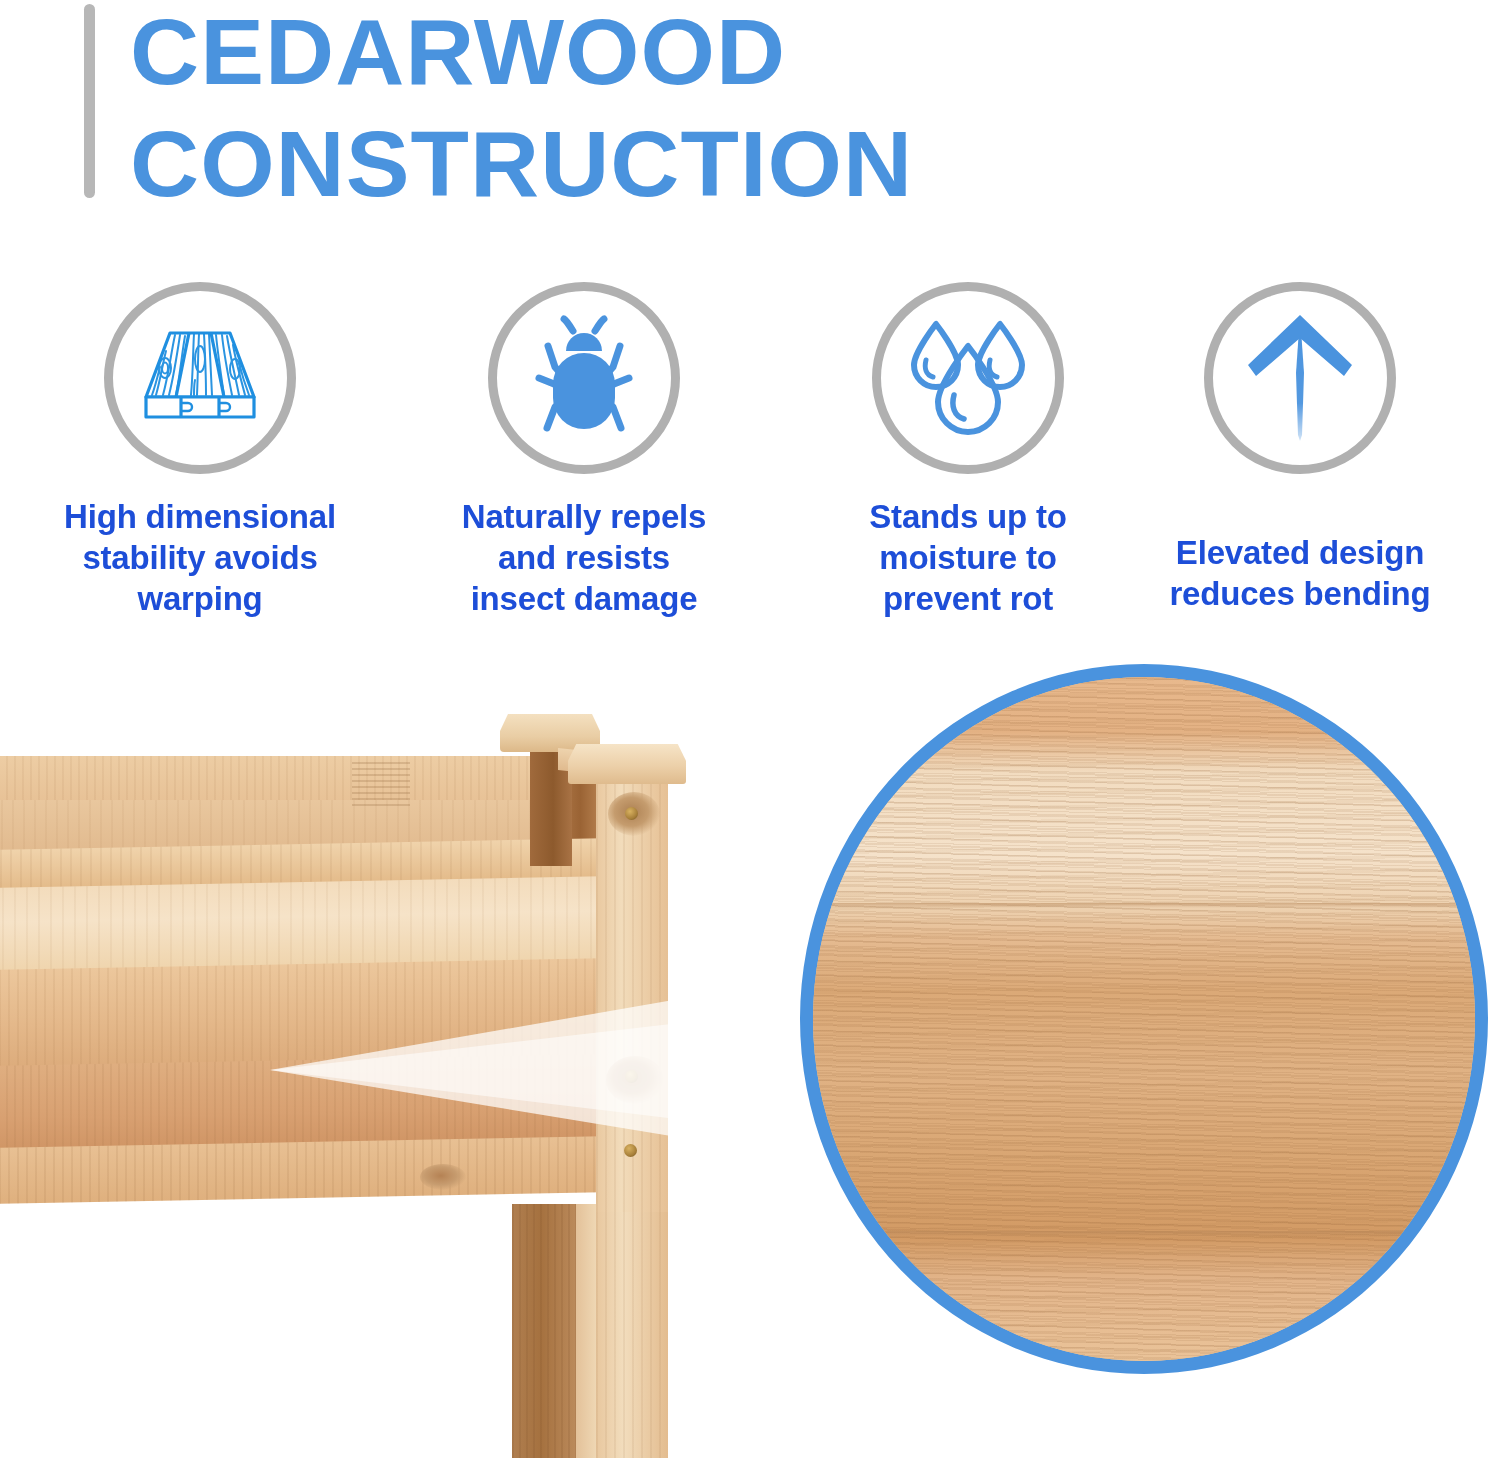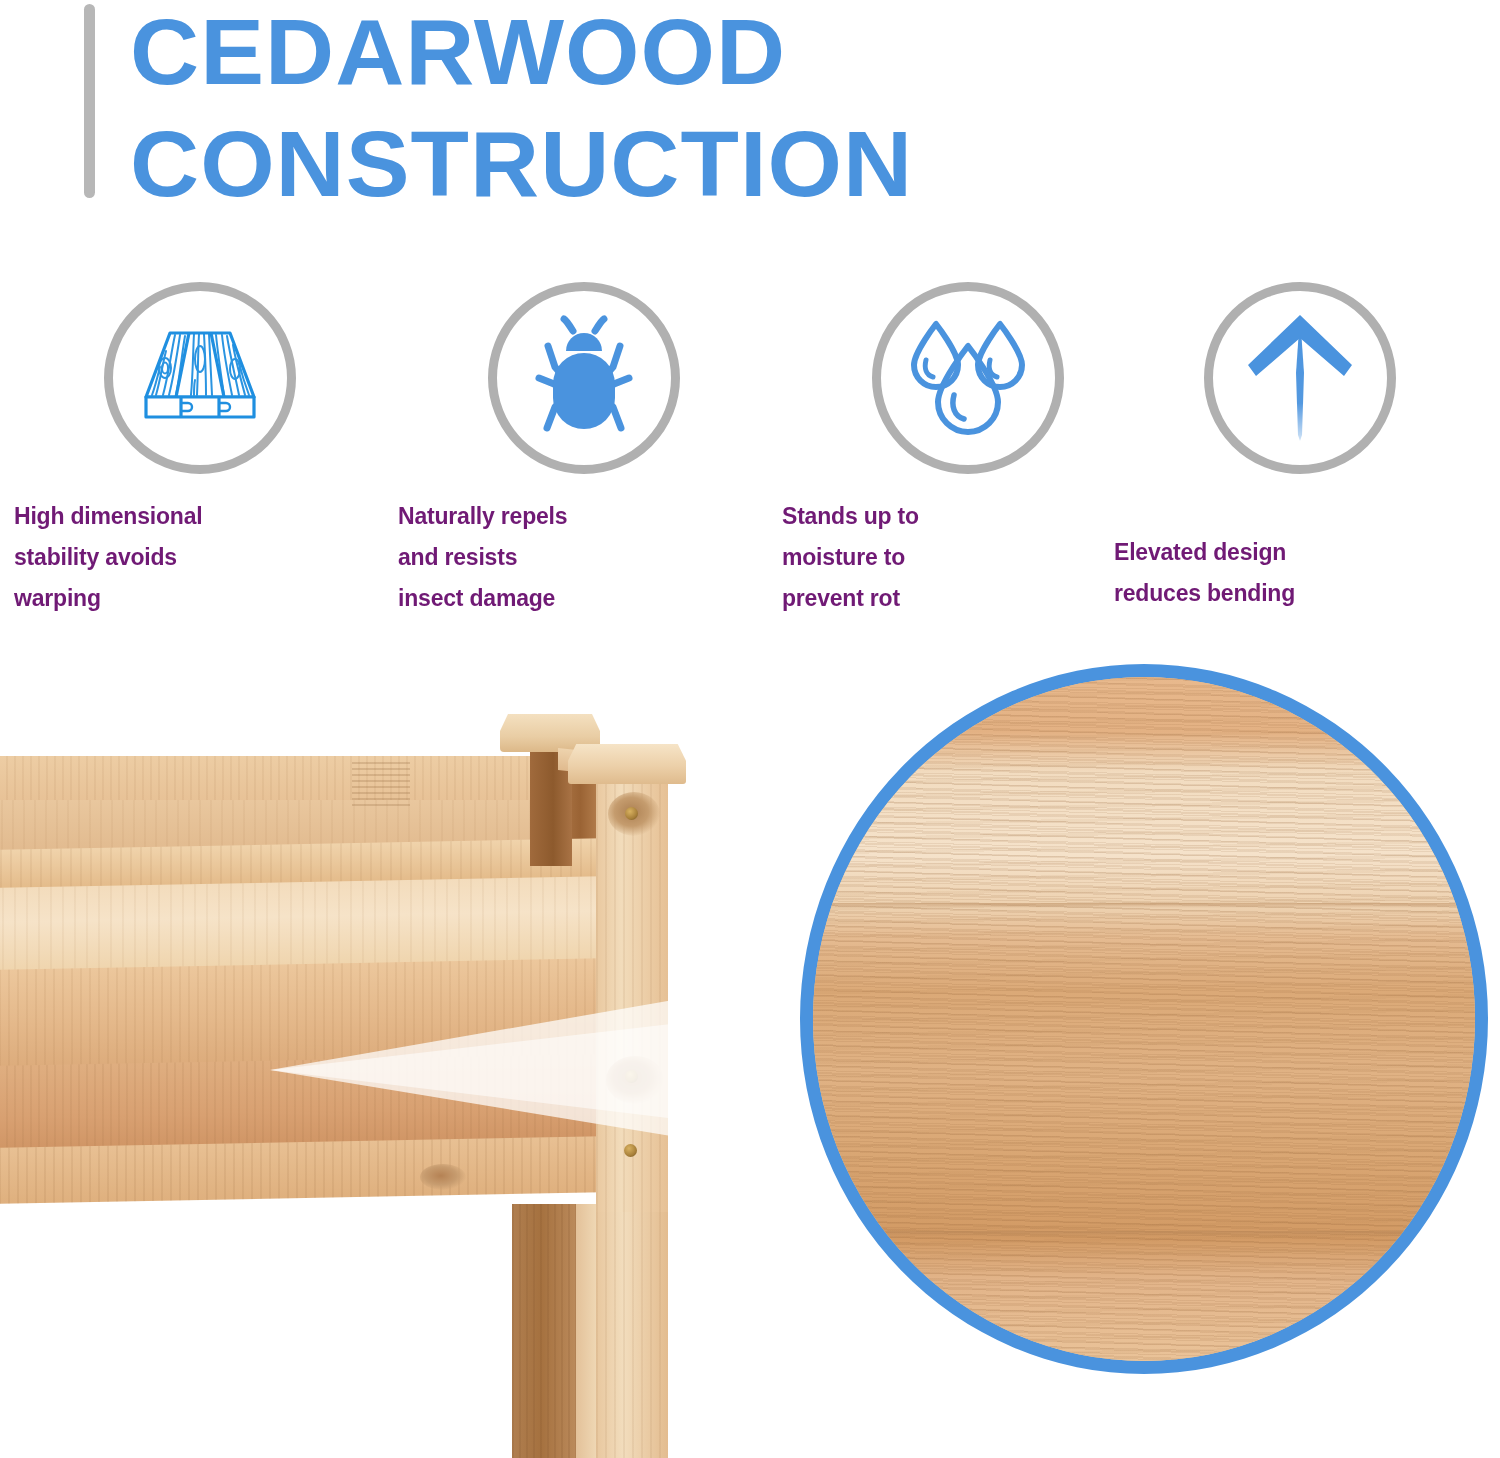--- a/index.html
+++ b/index.html
@@ -45,25 +45,26 @@
   .feature-circle {
     width:192px; height:192px; border-radius:50%;
     border:9px solid #b0b0b0;
     background:#ffffff;
     display:flex; align-items:center; justify-content:center;
     flex:0 0 auto;
   }
   .feature-circle svg { display:block; }
   .feature-caption {
     margin-top:22px;
+    text-align:center;
     font-family:"Liberation Sans", sans-serif;
     font-weight:bold;
-    font-size:23px;
+    font-size:33px;
     line-height:41px;
-    color:#701a75;
+    color:#1d4ed8;
     white-space:pre-line;
     letter-spacing:-0.2px;
     width:372px;
   }
 
   
   #photo-scene {
     position:absolute; left:0; top:652px; width:1500px; height:806px;
     overflow:hidden; background:#ffffff;
   }

